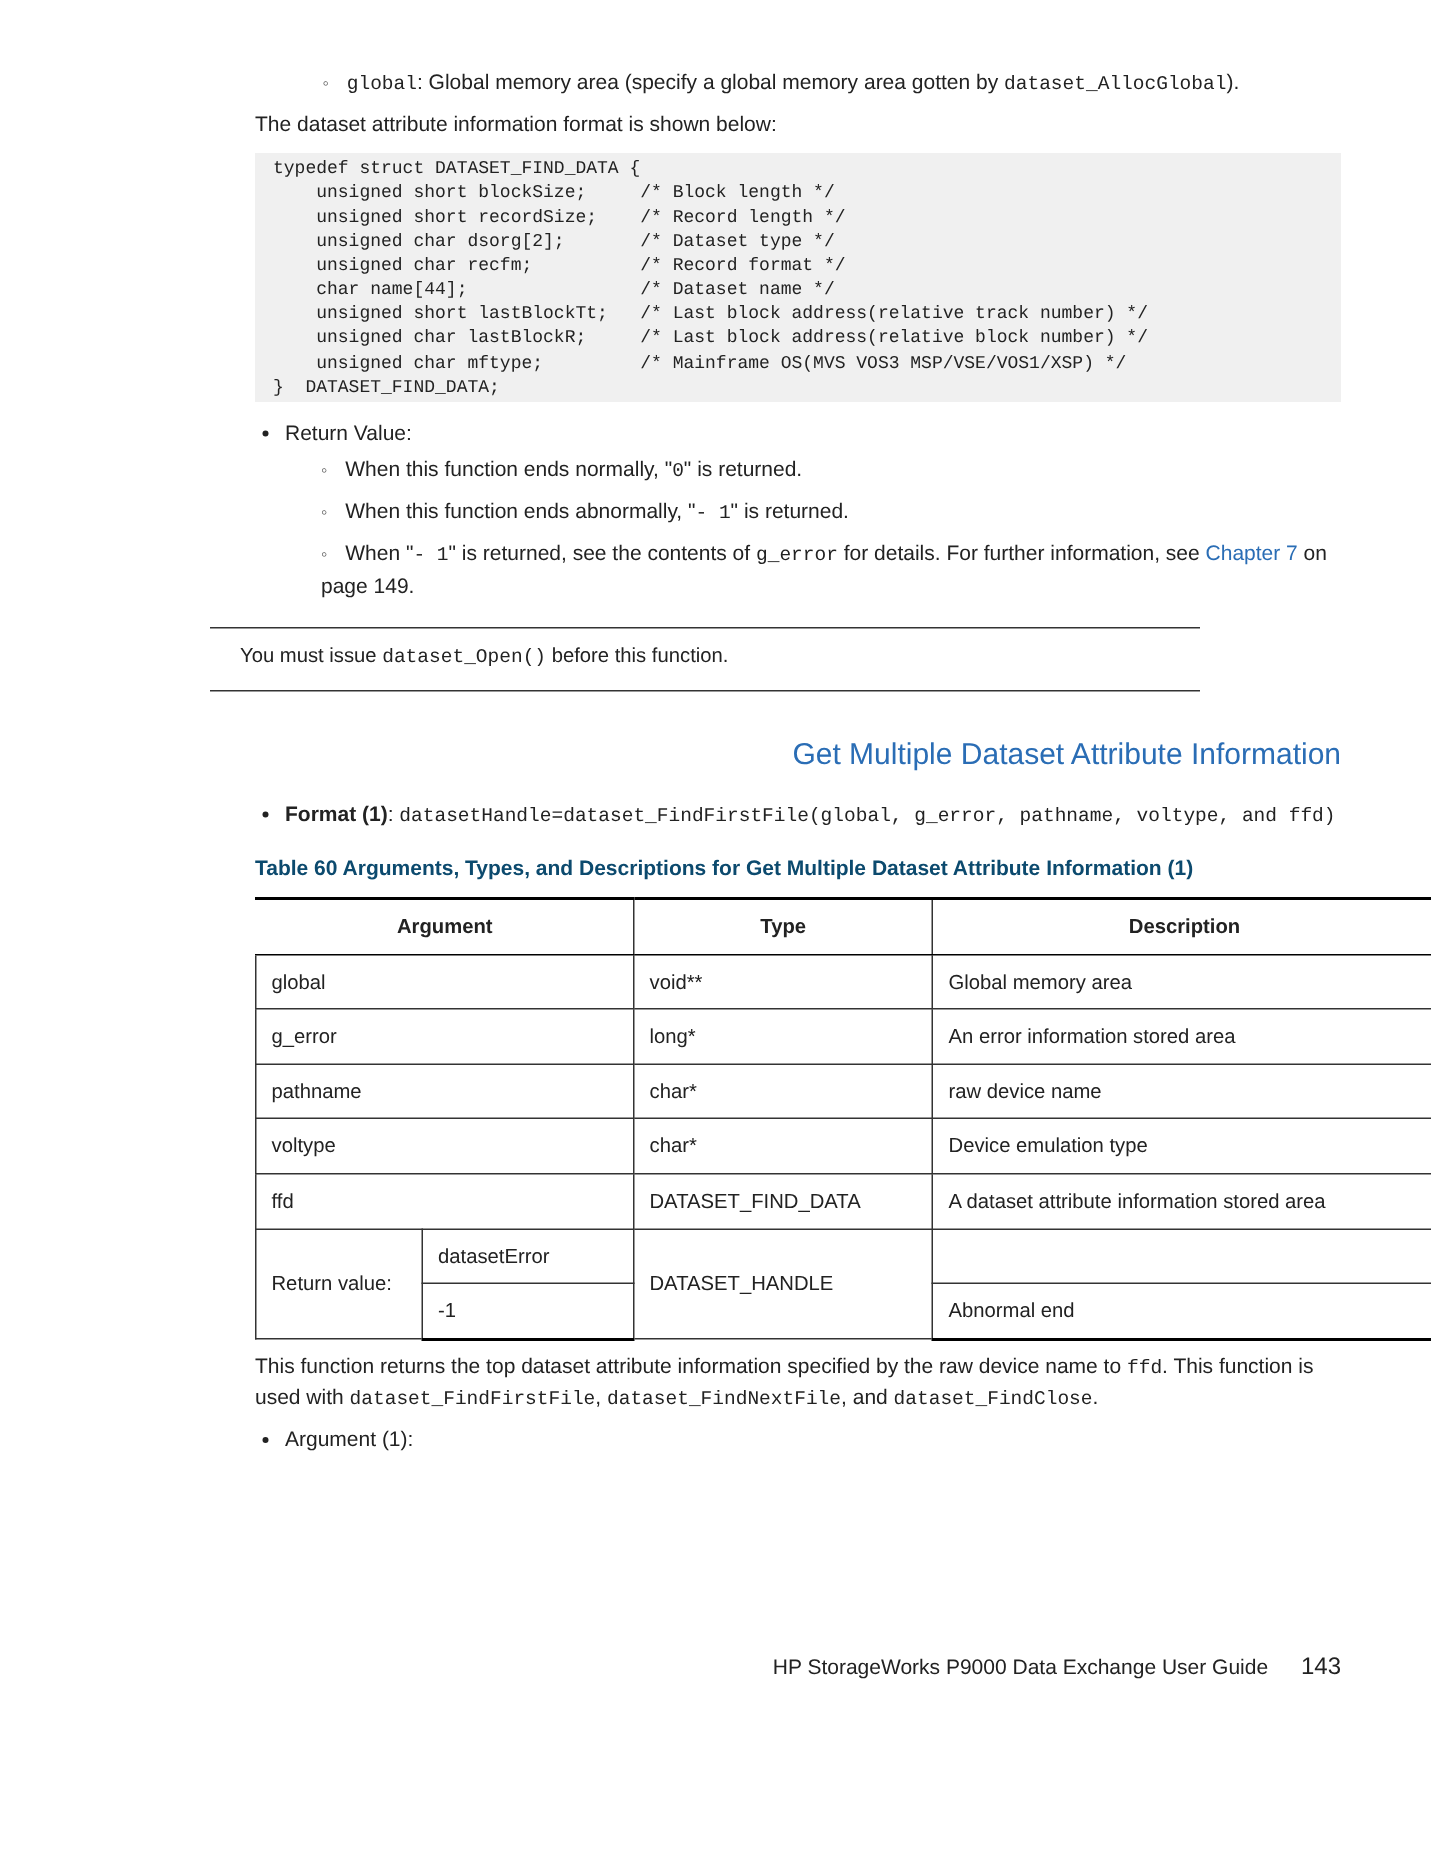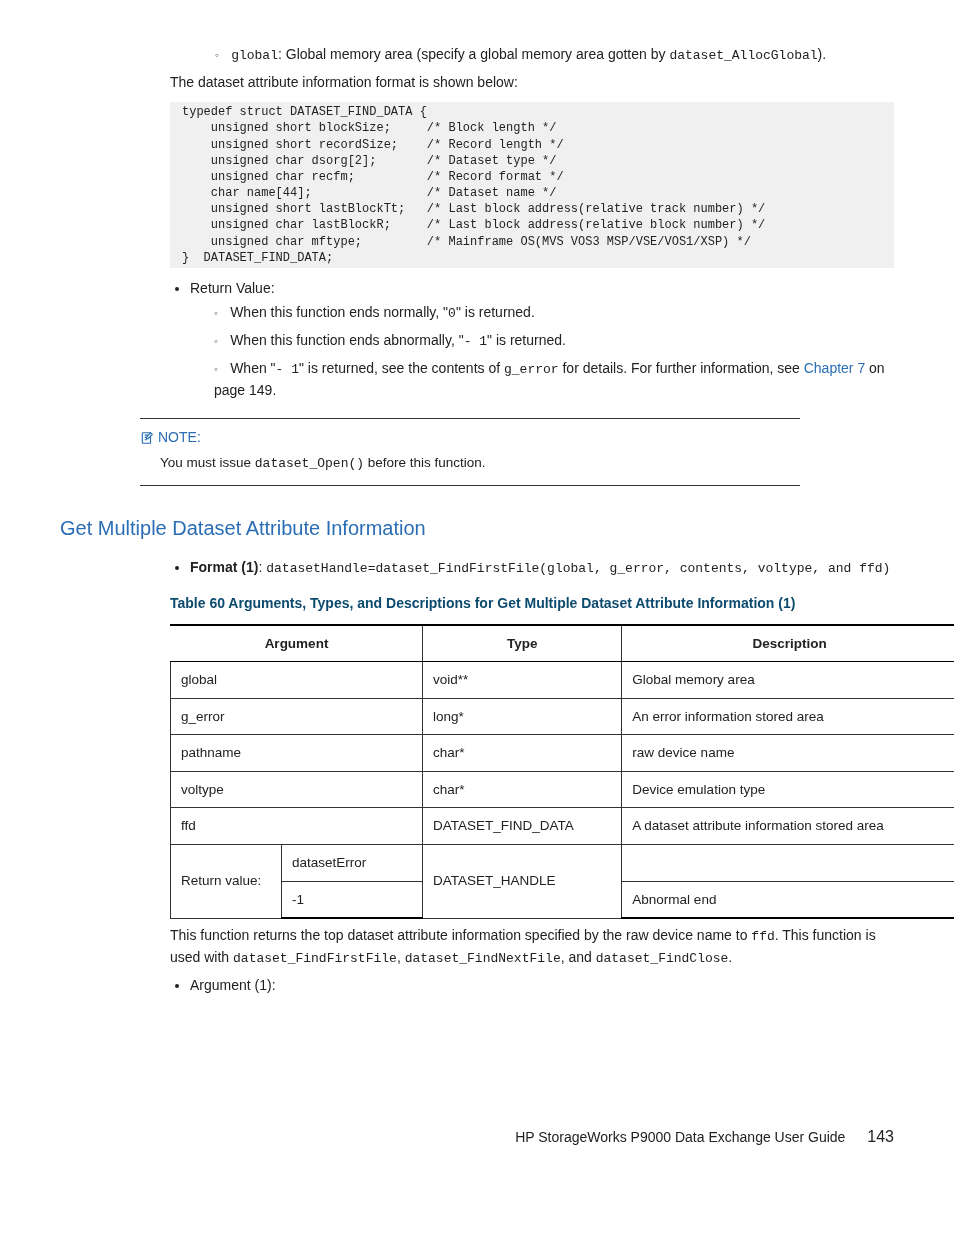--- a/index.html
+++ b/index.html
@@ -37,20 +37,21 @@
   .note-head { color: #2a6db5; font-size: 14px; margin: 4px 0; }
   .note-head .icon { display: inline-block; width: 14px; margin-right: 4px; vertical-align: middle;}
   .note-head svg { vertical-align: -2px;}
   .note-body { margin: 4px 0 10px 20px; font-size: 13.5px;}
   .note-rule2 { border: none; border-top: 1px solid #333; margin: 12px 0 0 0; width: 660px;}
   h2.section {
     color: #2a6db5;
     font-weight: normal;
     font-size: 20px;
     margin: 28px 0 14px 0;
+    text-align: right;
   }
   .table-caption {
     font-weight: bold;
     color: #0c4a6e;
     font-size: 14px;
     margin: 14px 0 10px 110px;
   }
   table.args {
     border-collapse: collapse;
     margin-left: 110px;
@@ -116,40 +117,31 @@
       </li>
       <li>
         <span>When "</span><code class="mono">- 1</code><span>" is returned, see the contents of </span><code class="mono">g_error</code><span> for details. For further information, see </span><a href="#" class="link">Chapter 7</a><span> on page 149.</span>
       </li>
     </ul>
   </li>
 </ul>
 
 <div class="note-block">
   <hr class="note-rule">
-  <div class="note-head">
-    <span class="icon">
-      <svg width="14" height="14" viewBox="0 0 24 24" fill="none" stroke="#2a6db5" stroke-width="2">
-        <rect x="4" y="3" width="14" height="18" rx="1"></rect>
-        <path d="M8 7h6M8 11h6M8 15h4"></path>
-        <path d="M18 3l3 3-7 7-3 .5.5-3z" fill="#fff"></path>
-      </svg>
-    </span><span>NOTE:</span>
-  </div>
   <div class="note-body">
     <span>You must issue </span><code class="mono">dataset_Open()</code><span> before this function.</span>
   </div>
   <hr class="note-rule2">
 </div>
 
 <h2 class="section">Get Multiple Dataset Attribute Information</h2>
 
 <ul class="bullet">
   <li>
-    <b>Format (1)</b><span>: </span><code class="mono">datasetHandle=dataset_FindFirstFile(global, g_error, contents, voltype, and ffd)</code>
+    <b>Format (1)</b><span>: </span><code class="mono">datasetHandle=dataset_FindFirstFile(global, g_error, pathname, voltype, and ffd)</code>
   </li>
 </ul>
 
 <div class="table-caption">Table 60 Arguments, Types, and Descriptions for Get Multiple Dataset Attribute Information (1)</div>
 
 <table class="args">
   <thead>
     <tr>
       <th colspan="2">Argument</th>
       <th>Type</th>

